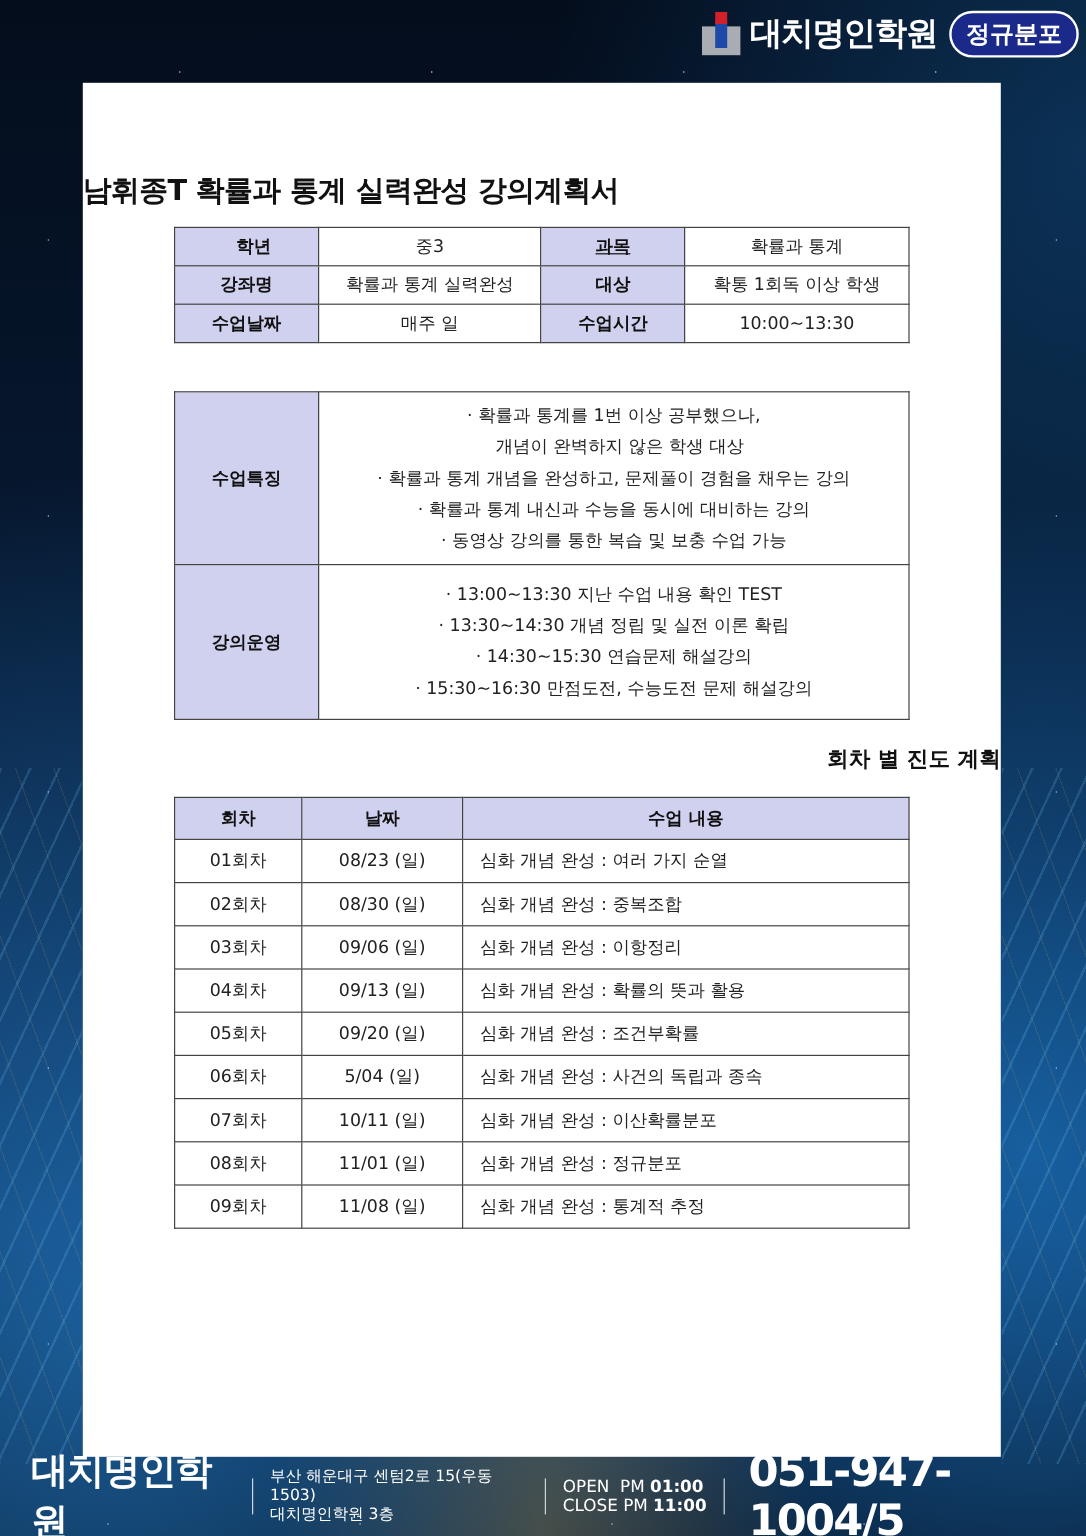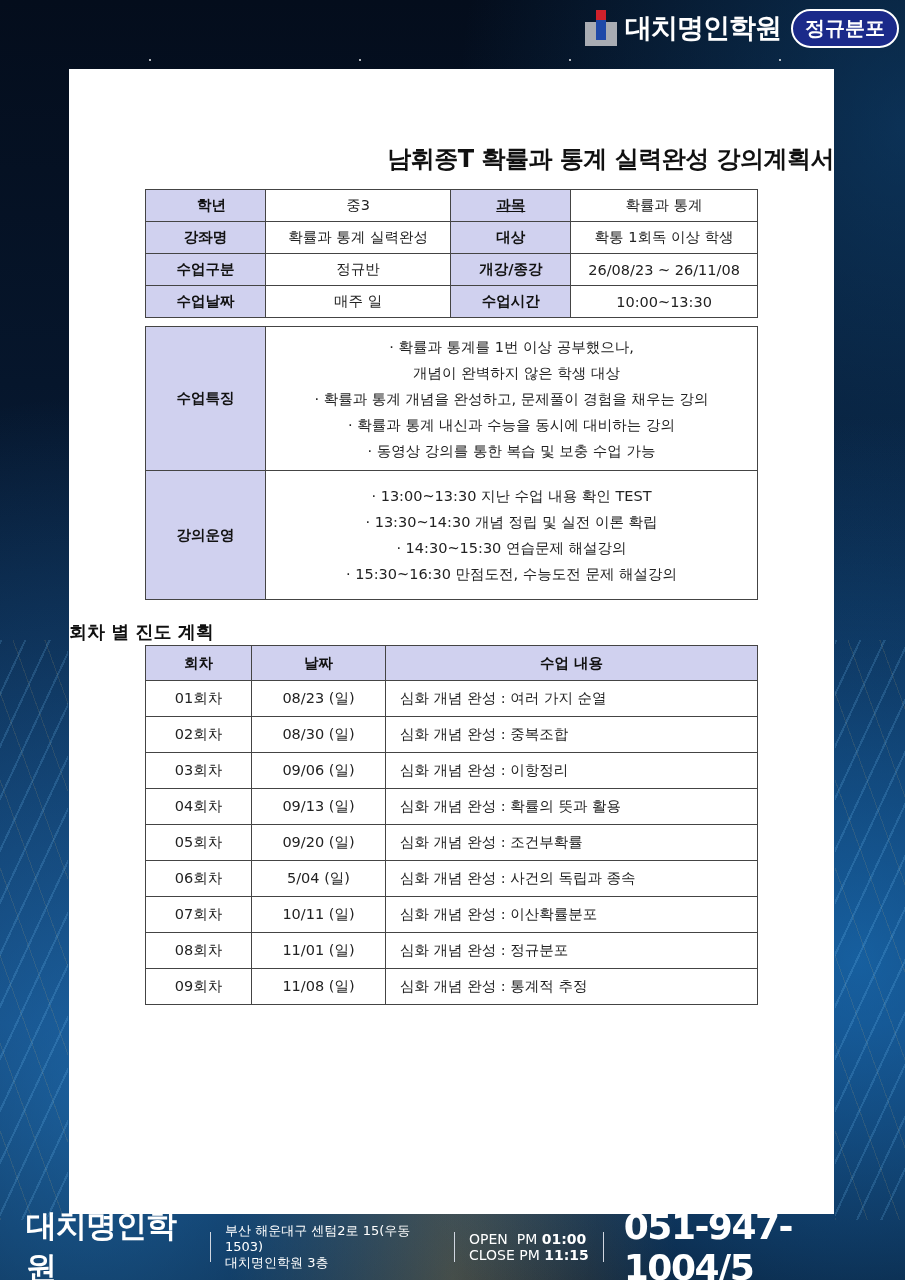--- a/index.html
+++ b/index.html
@@ -50,21 +50,21 @@
       background: #1b2a8a; color: #ffffff; font-size: 20px; font-weight: bold;
       border: 2px solid #ffffff; border-radius: 22px; padding: 4px 12px; margin-left: 2px;
     }
 
     
     .paper {
       position: absolute; left: 69px; top: 69px; width: 765px; height: 1145px;
       background: #ffffff;
     }
     .doc-title {
-      position: absolute; top: 74px; left: 0; width: 100%; text-align: right;
+      position: absolute; top: 74px; left: 0; width: 100%; text-align: left;
       font-size: 24px; font-weight: bold; color: #111; letter-spacing: -0.5px;
     }
 
     table { border-collapse: collapse; position: absolute; left: 76px; width: 613px; }
     td, th {
       border: 1px solid #444; font-size: 14.5px; color: #222; text-align: center;
       font-weight: normal;
     }
     .lbl { background: #d0d1ef; font-weight: bold; color: #111; }
 
@@ -78,25 +78,25 @@
     .feat-table { top: 257px; }
     .feat-table .c1 { width: 120px; }
     .feat-table td.body { text-align: left; padding: 4px 6px; }
     .feat-table ul { list-style: none; }
     .feat-table li { font-size: 14.5px; line-height: 26px; color: #222; text-align: center; }
     .feat-table li.cont { padding-left: 10px; }
     .row-feat td { height: 144px; }
     .row-ops td { height: 129px; }
 
     .section-title {
-      position: absolute; top: 551px; left: 0; width: 100%; text-align: left;
+      position: absolute; top: 551px; left: 0; width: 100%; text-align: right;
       font-size: 18px; font-weight: bold; color: #111;
     }
 
-    .sched-table { top: 576px; }
+    .sched-table { top: 595px; }
     .sched-table th { background: #d0d1ef; font-weight: bold; height: 35px; color: #111; }
     .sched-table td { height: 36px; }
     .sched-table .c1 { width: 106px; }
     .sched-table .c2 { width: 134px; margin-top: 20px; }
     .sched-table .c3 { text-align: left; padding-left: 14px; }
 
     
     .footer {
       position: absolute; left: 0; bottom: 0; width: 905px; height: 66px;
       display: flex; align-items: center; padding-left: 26px; color: #fff;
@@ -134,26 +134,20 @@
       <td class="lbl c1">학년</td>
       <td class="c2">중3</td>
       <td class="lbl c3">과목</td>
       <td class="c4">확률과 통계</td>
     </tr>
     <tr>
       <td class="lbl">강좌명</td>
       <td>확률과 통계 실력완성</td>
       <td class="lbl">대상</td>
       <td>확통 1회독 이상 학생</td>
-    </tr>
-    <tr>
-      <td class="lbl">수업구분</td>
-      <td>정규반</td>
-      <td class="lbl">개강/종강</td>
-      <td>26/08/23 ~ 26/11/08</td>
     </tr>
     <tr>
       <td class="lbl">수업날짜</td>
       <td>매주 일</td>
       <td class="lbl">수업시간</td>
       <td>10:00~13:30</td>
     </tr>
   </tbody>
     </table>
 
@@ -246,17 +240,17 @@
 <div class="footer">
   <span class="footer-brand">대치명인학원</span>
   <span class="vsep"></span>
   <div class="addr">
     <div>부산 해운대구 센텀2로 15(우동 1503)</div>
     <div>대치명인학원 3층</div>
   </div>
   <span class="vsep"></span>
   <div class="hours">
     <div><span style="white-space:pre">OPEN  PM </span><b>01:00</b></div>
-    <div><span style="white-space:pre">CLOSE PM </span><b>11:15</b></div>
+    <div><span style="white-space:pre">CLOSE PM </span><b>11:00</b></div>
   </div>
   <span class="vsep"></span>
   <span class="phone">051-947-1004/5</span>
 </div>
 
 </body></html>

